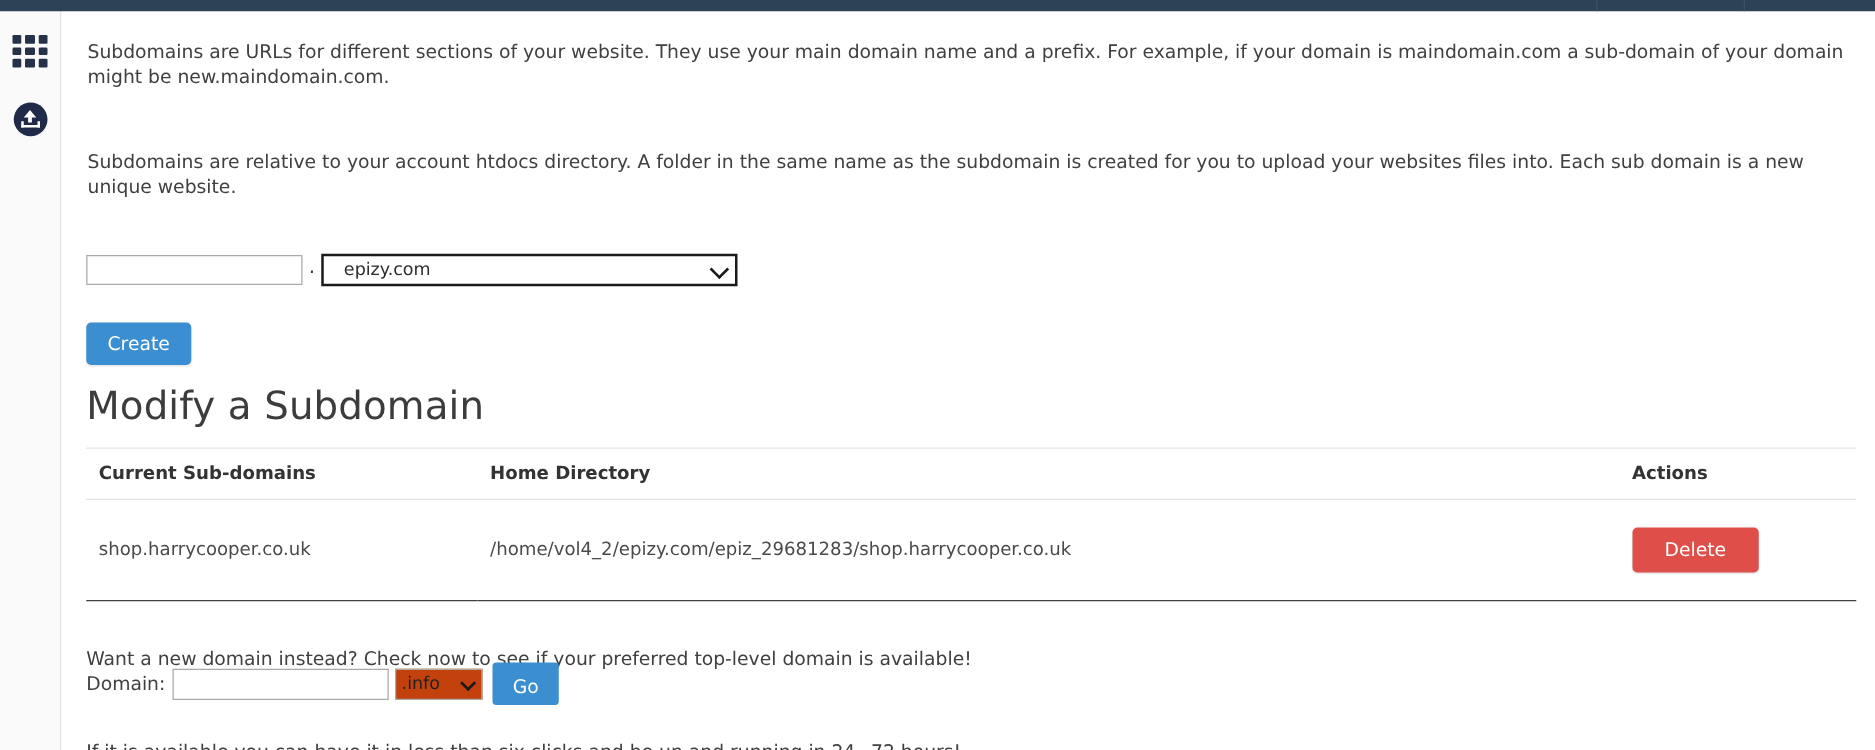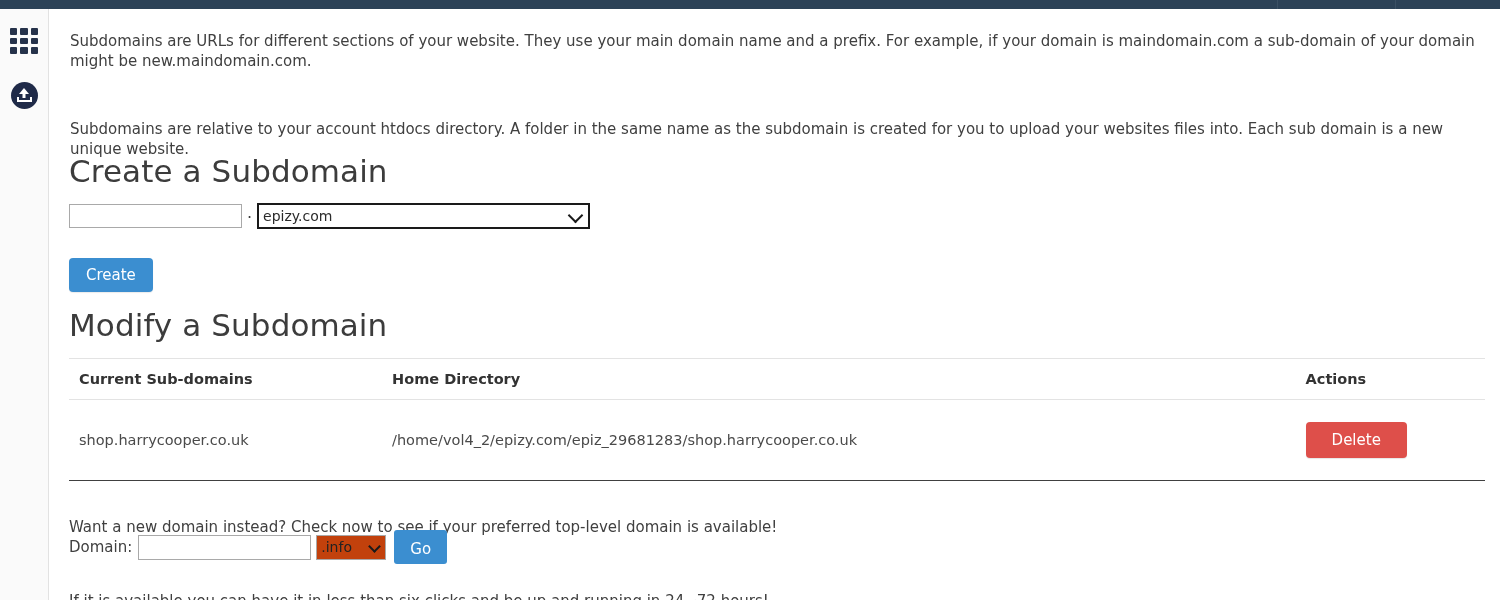--- a/index.html
+++ b/index.html
@@ -178,21 +178,21 @@
   }
   #domain-select {
     width: 333px;
     height: 26px;
     box-sizing: border-box;
     border: 2px solid #1a1a1a;
     background: #ffffff;
     font-family: "DejaVu Sans", "Liberation Sans", sans-serif;
     font-size: 14px;
     color: #2b2b2b;
-    padding: 0 20px 0 4px;
+    padding: 0 20px 0 16px;
     -webkit-appearance: none;
     -moz-appearance: none;
     appearance: none;
     border-radius: 0;
     outline: none;
   }
   .sel-wrap { position: relative; display: inline-block; }
   .sel-wrap .chev {
     position: absolute;
     right: 9px;
@@ -372,21 +372,20 @@
       <span class="tray"></span>
     </span>
   </div>
 </div>
 
 <div id="content">
 
   <div class="para p1">Subdomains are URLs for different sections of your website. They use your main domain name and a prefix. For example, if your domain is maindomain.com a sub-domain of your domain might be new.maindomain.com.</div>
   <div class="para p2">Subdomains are relative to your account htdocs directory. A folder in the same name as the subdomain is created for you to upload your websites files into. Each sub domain is a new unique website.</div>
 
-  <h1 class="section-title t1">Create a Subdomain</h1>
 
   <div id="create-row">
     <input id="sub-name-input" type="text" placeholder="" style="">
     <span id="dot-sep">.</span>
     <span class="sel-wrap">
       <select id="domain-select">
         <option>epizy.com</option>
       </select>
       <span class="chev"></span>
     </span>

